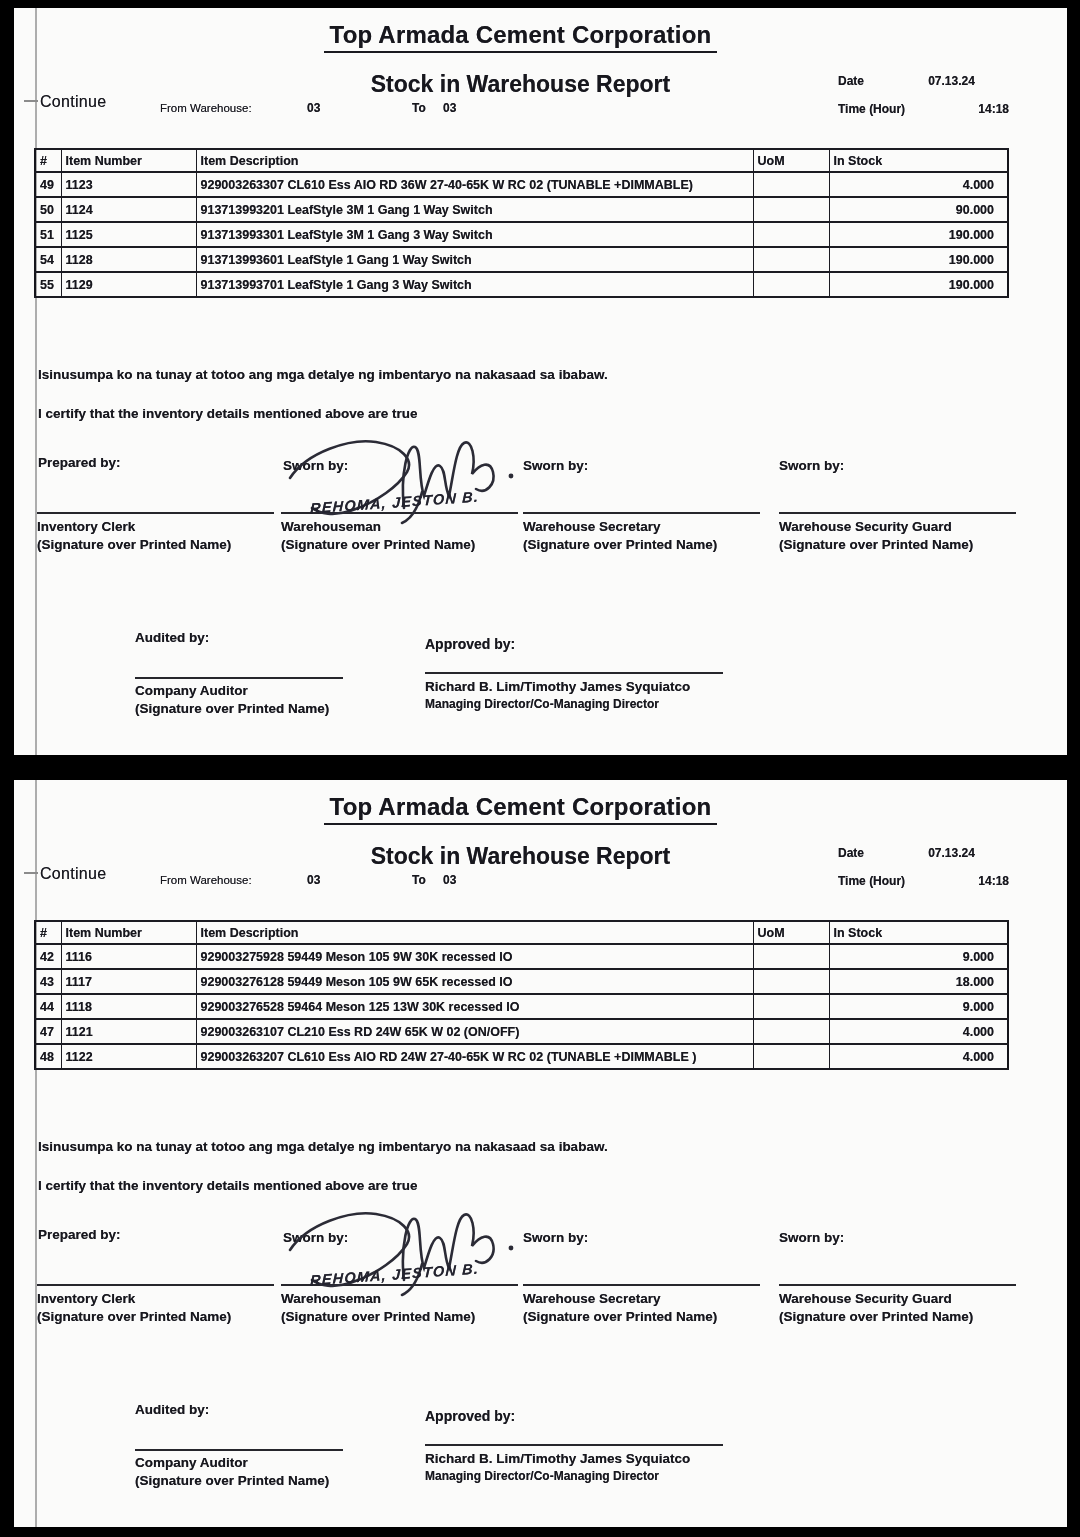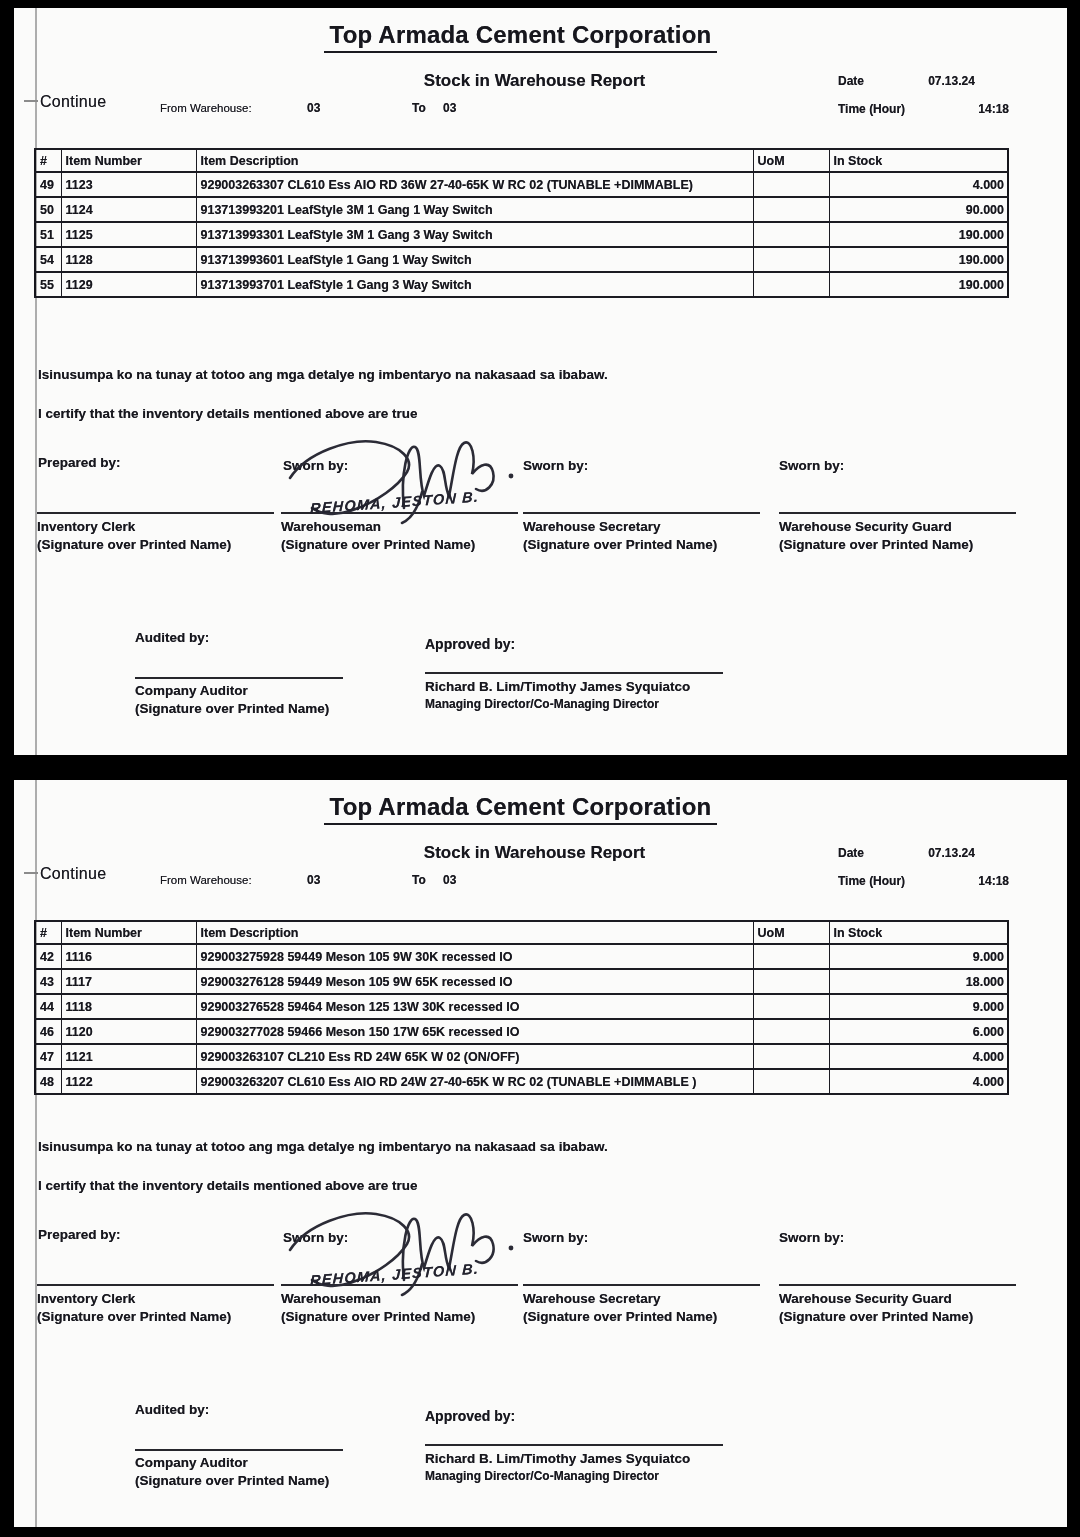--- a/index.html
+++ b/index.html
@@ -20,21 +20,21 @@
   #pages-root .page:nth-child(2){top:780px;}
   .abs{position:absolute;}
   .fold-line{position:absolute;left:21px;top:0;width:2px;height:100%;background:#9a9a9a;opacity:.8;}
   .fold-tick{position:absolute;left:10px;top:92px;width:14px;height:2px;background:#8b8b8b;}
 
   .company{left:0;top:13px;width:1013px;text-align:center;}
   .company span{
     display:inline-block;font-size:24px;font-weight:700;letter-spacing:.2px;
     border-bottom:2.5px solid #1a1a20;padding:0 6px 2px 6px;
   }
-  .rpt-title{left:0;top:63px;width:1013px;text-align:center;font-size:17px;font-weight:700;padding-left:14px;}
+  .rpt-title{left:0;top:63px;width:1013px;text-align:center;font-size:23px;font-weight:700;}
   .lbl{font-size:12px;font-weight:700;}
   .date-label{left:824px;top:66px;}
   .date-value{left:880px;top:66px;width:115px;text-align:center;}
   .time-label{left:824px;top:94px;}
   .time-value{left:880px;top:94px;width:115px;text-align:right;}
   .continue{left:26px;top:85px;font-size:16px;font-weight:400;letter-spacing:.3px;}
   .fromwh-label{left:146px;top:94px;font-size:11.5px;font-weight:400;}
   .fromwh-value{left:293px;top:93px;font-size:12px;font-weight:700;}
   .to-label{left:398px;top:93px;font-size:12px;font-weight:700;}
   .to-value{left:429px;top:93px;font-size:12px;font-weight:700;}
@@ -46,21 +46,21 @@
   }
   table.stock th,table.stock td{
     border-left:1.3px solid #1b1b22;border-right:1.3px solid #1b1b22;
     border-top:2.2px solid #1b1b22;border-bottom:2.2px solid #1b1b22;
     padding:0 4px;white-space:nowrap;overflow:hidden;
     text-align:left;font-weight:700;
   }
   table.stock{border:2.5px solid #15151b;}
   table.stock th{height:21px;}
   table.stock td{height:23px;}
-  table.stock .c-stock{text-align:right;padding-right:3px;}
+  table.stock .c-stock{text-align:right;padding-right:13px;}
 
   .oath1{left:24px;top:359px;font-size:13.5px;font-weight:700;}
   .oath2{left:24px;top:398px;font-size:13.5px;font-weight:700;}
 
   .sig-head{font-size:13.5px;font-weight:700;}
   .sig-line{border-top:2.6px solid #26262c;width:237px;height:0;}
   .sig-role,.sig-note{font-size:13.5px;font-weight:700;line-height:18px;}
   .sh1{left:24px;top:447px;}  .sh2{left:269px;top:450px;} .sh3{left:509px;top:450px;} .sh4{left:765px;top:450px;}
   .sl1{left:23px;top:504px;}  .sl2{left:267px;top:504px;} .sl3{left:509px;top:504px;} .sl4{left:765px;top:504px;}
   .sr1{left:23px;top:510px;}  .sr2{left:267px;top:510px;} .sr3{left:509px;top:510px;} .sr4{left:765px;top:510px;}
@@ -269,27 +269,20 @@
             <td class="c-stock">18.000</td>
           </tr>
           <tr>
             <td class="c-num">44</td>
             <td class="c-itemno">1118</td>
             <td class="c-desc">929003276528 59464 Meson 125 13W 30K recessed IO</td>
             <td class="c-uom"></td>
             <td class="c-stock">9.000</td>
           </tr>
           <tr>
-            <td class="c-num">46</td>
-            <td class="c-itemno">1120</td>
-            <td class="c-desc">929003277028 59466 Meson 150 17W 65K recessed IO</td>
-            <td class="c-uom"></td>
-            <td class="c-stock">6.000</td>
-          </tr>
-          <tr>
             <td class="c-num">47</td>
             <td class="c-itemno">1121</td>
             <td class="c-desc">929003263107 CL210 Ess RD 24W 65K W 02 (ON/OFF)</td>
             <td class="c-uom"></td>
             <td class="c-stock">4.000</td>
           </tr>
           <tr>
             <td class="c-num">48</td>
             <td class="c-itemno">1122</td>
             <td class="c-desc">929003263207 CL610 Ess AIO RD 24W 27-40-65K W RC 02 (TUNABLE +DIMMABLE )</td>

